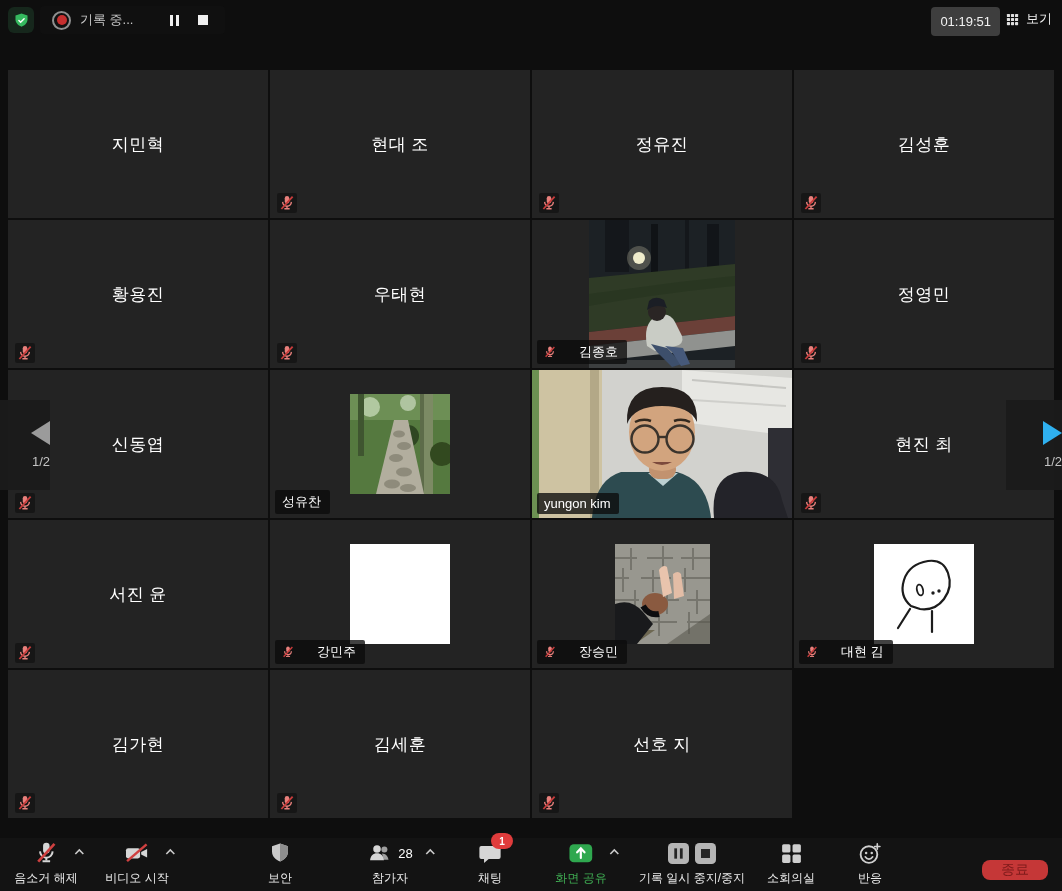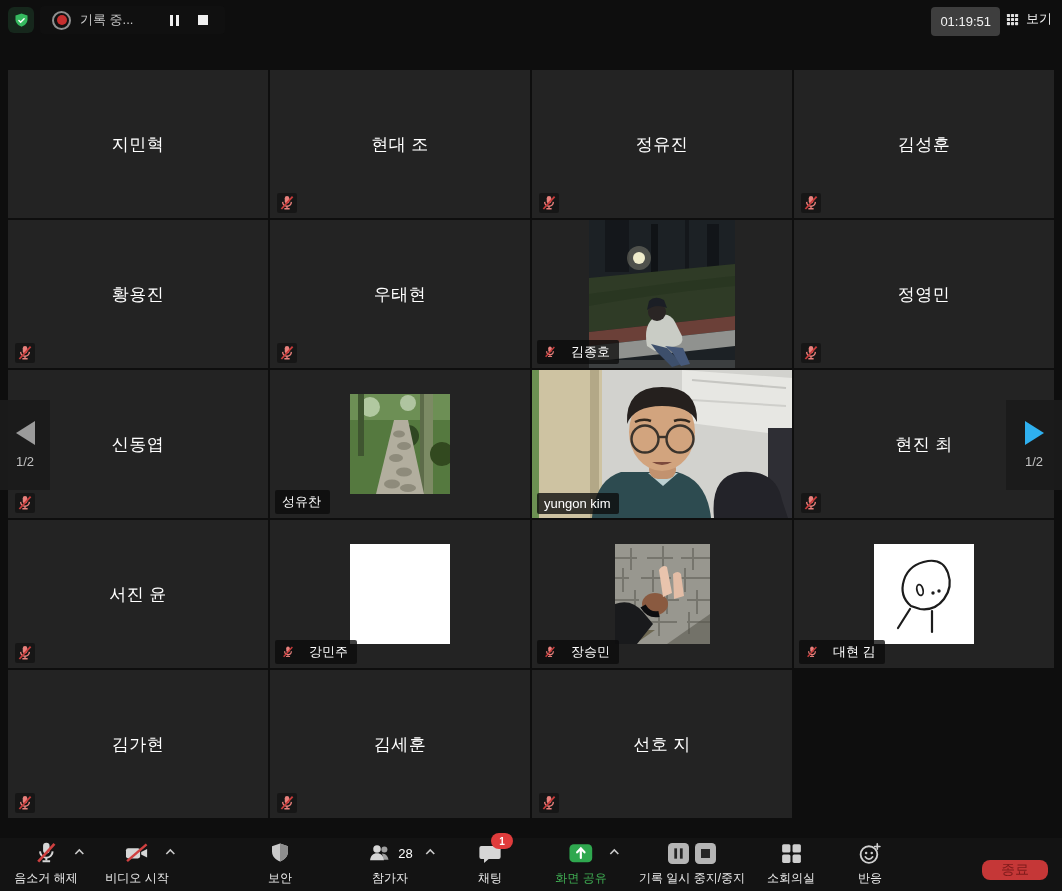--- a/index.html
+++ b/index.html
@@ -28,29 +28,29 @@
   
   .grid{position:absolute;top:70px;left:8px;display:grid;
     grid-template-columns:repeat(4,260px);grid-auto-rows:148px;gap:2px}
   .tile{position:relative;background:#232323;overflow:hidden}
   .tile.active{box-shadow:0 0 0 3px #d9de4e inset}
   .cname{position:absolute;inset:0;display:flex;align-items:center;justify-content:center;
     font-size:17px;color:#fff;letter-spacing:.5px}
   .mic-solo{position:absolute;left:7px;bottom:5px;width:20px;height:20px;
     background:rgba(0,0,0,.35);border-radius:2px;padding:1px;box-sizing:border-box}
   .chip{position:absolute;left:5px;bottom:4px;background:rgba(12,12,12,.78);border-radius:2px;
-    display:flex;align-items:center;gap:14px;padding:3px 9px 3px 6px;font-size:13px;color:#fff;z-index:3}
+    display:flex;align-items:center;gap:22px;padding:3px 9px 3px 6px;font-size:13px;color:#fff;z-index:3}
   .chip.noicon{padding-left:7px}
   .chip svg{flex:0 0 auto}
   .avatar-c{position:absolute;inset:0;display:flex;align-items:center;justify-content:center}
   .white-sq{width:100px;height:100px;background:#fff}
   .fullvid{position:absolute;inset:0;width:100%;height:100%}
   
   .nav-left,.nav-right{position:absolute;top:400px;width:50px;height:90px;background:rgba(27,27,27,.95);
-    display:flex;flex-direction:column;align-items:center;justify-content:center;gap:9px;z-index:5;cursor:pointer}
+    display:flex;flex-direction:column;align-items:flex-end;justify-content:center;gap:9px;z-index:5;cursor:pointer}
   .nav-left{left:0}
   .nav-right{right:0;width:56px}
   .tri-left{width:0;height:0;border-top:12px solid transparent;border-bottom:12px solid transparent;
     border-right:19px solid #9b9b9b}
   .tri-right{width:0;height:0;border-top:12px solid transparent;border-bottom:12px solid transparent;
     border-left:19px solid #2fb0ef}
   .pageno{font-size:13px;color:#c2c2c2}
   
   .toolbar{position:absolute;left:0;bottom:0;width:100%;height:53px;background:#131313}
   .tb{position:absolute;bottom:4px;transform:translateX(-50%);display:flex;flex-direction:column;

